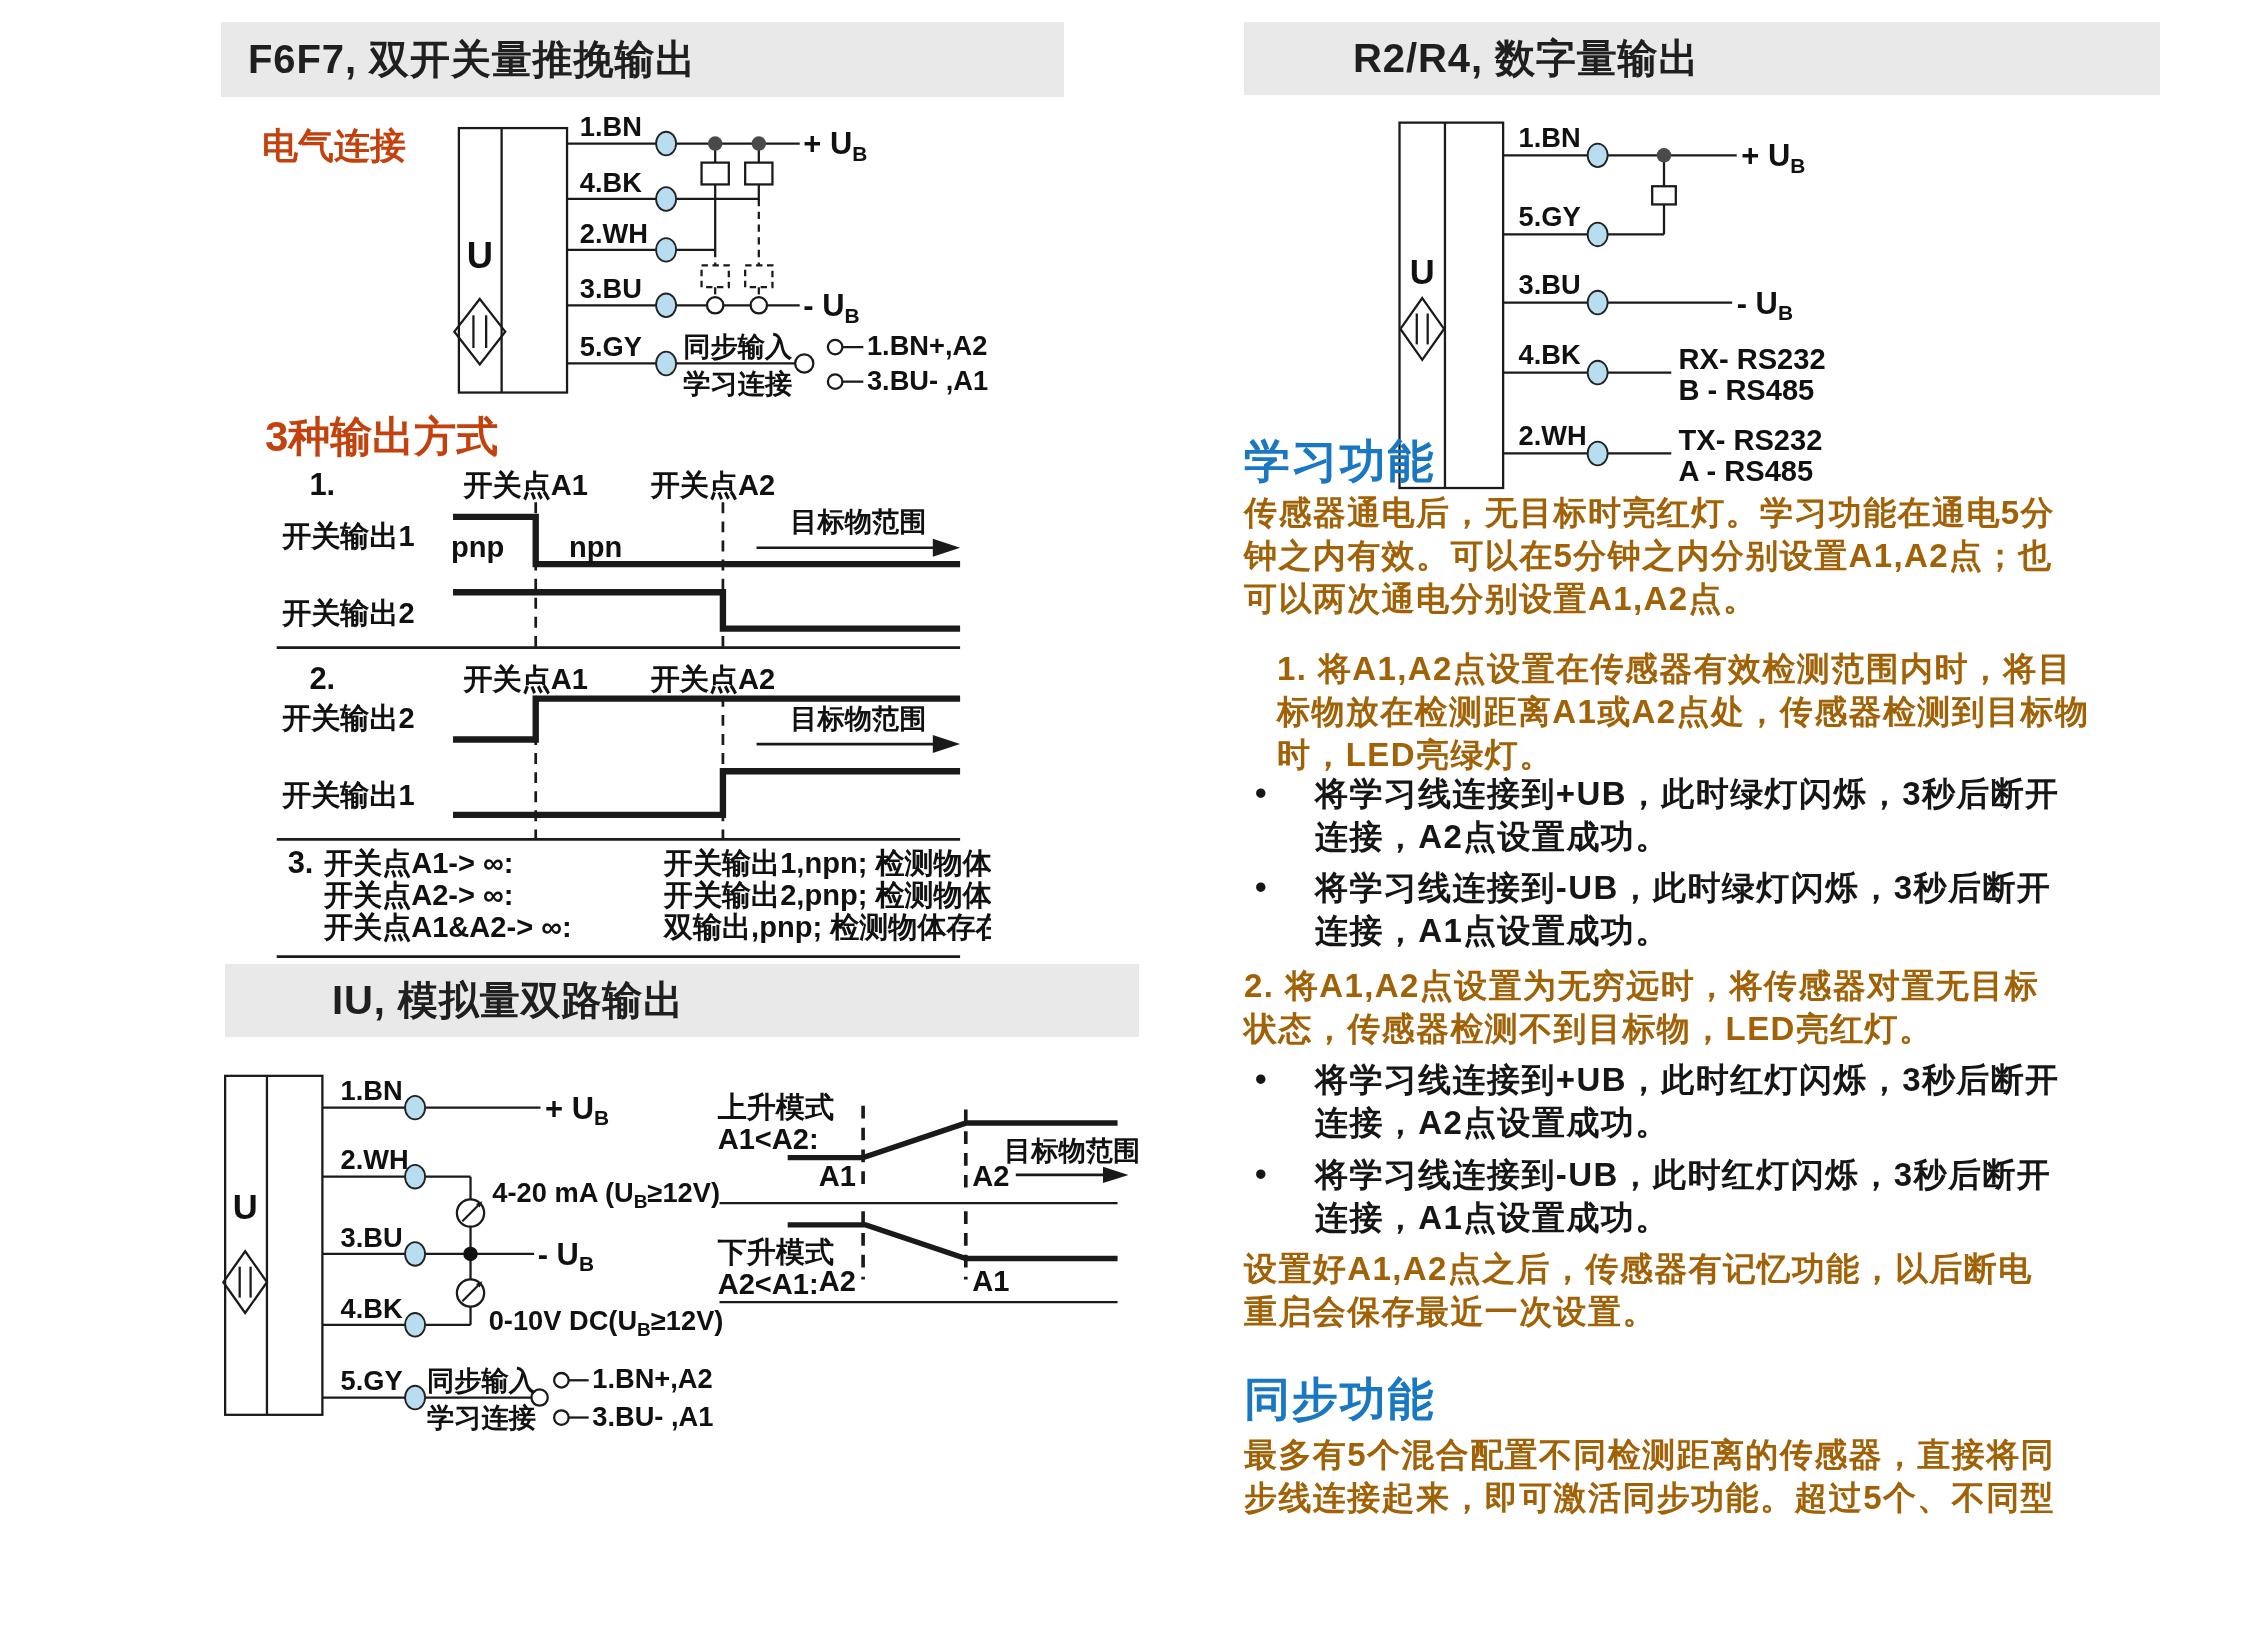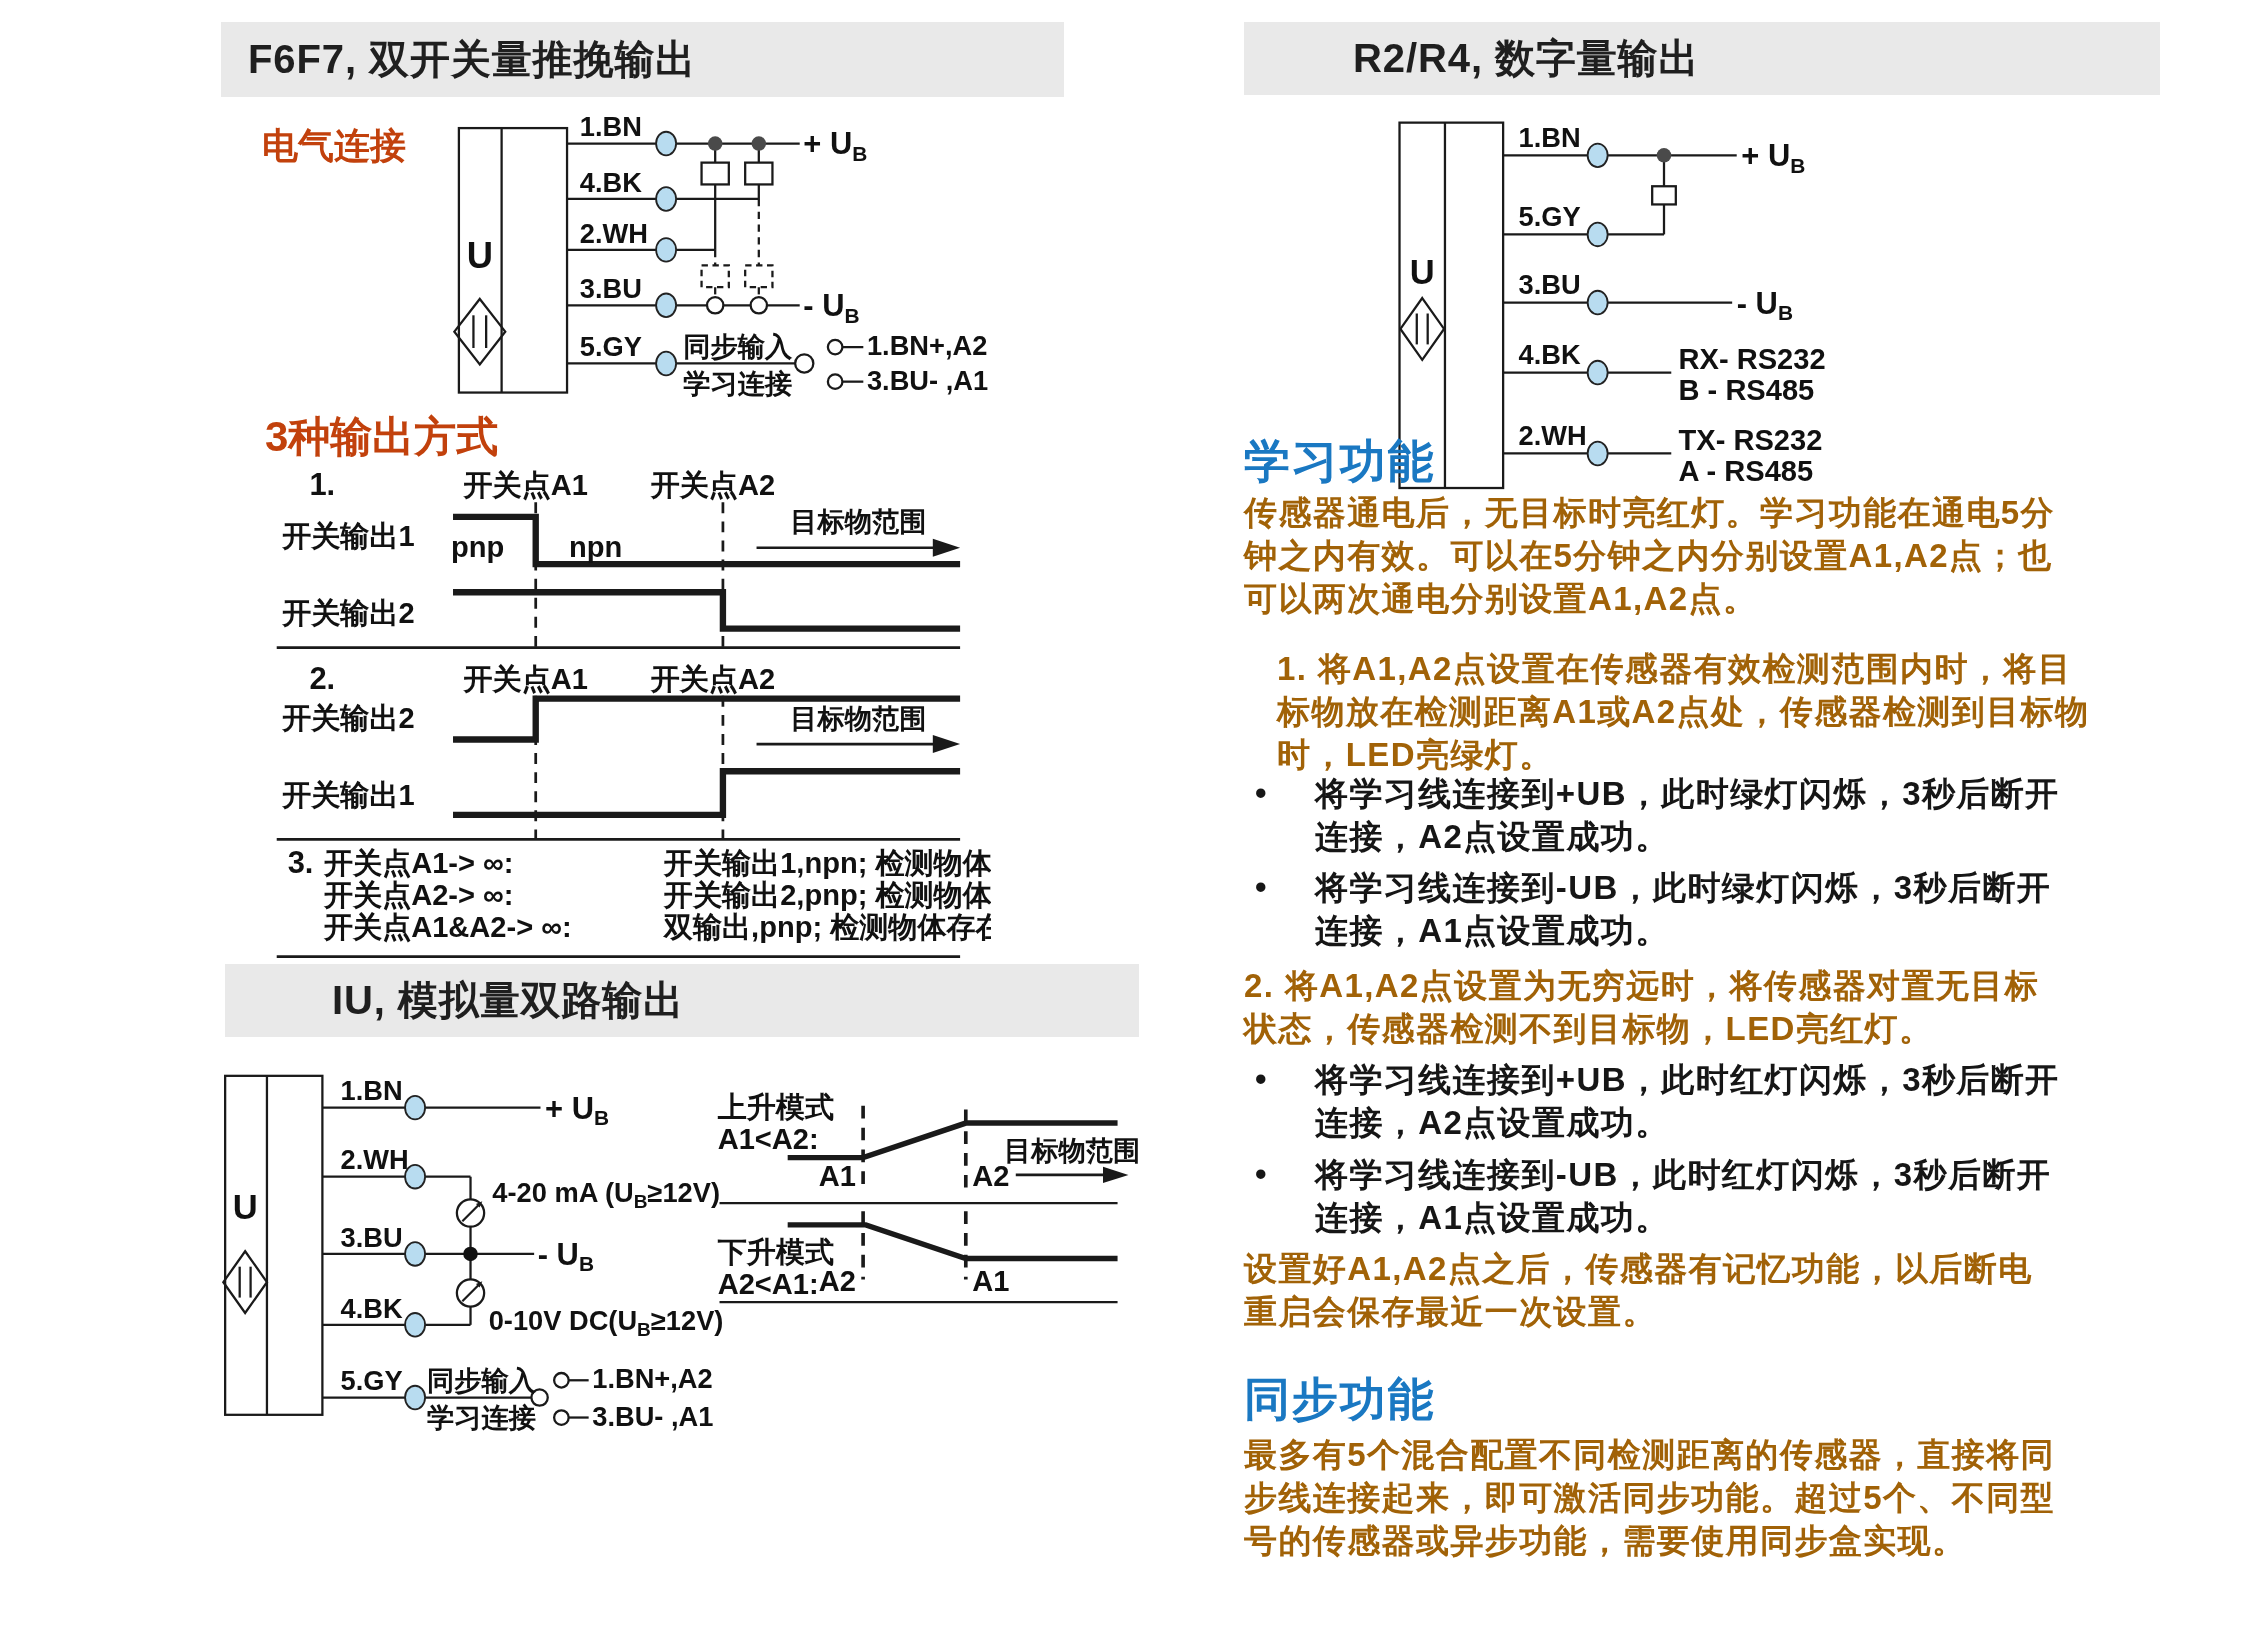--- a/index.html
+++ b/index.html
@@ -334,17 +334,16 @@
   <div class="para" style="left:1244px;top:1247px;">
     <div>设置好A1,A2点之后，传感器有记忆功能，以后断电</div>
     <div>重启会保存最近一次设置。</div>
   </div>
 
   <div class="h-blue" style="left:1244px;top:1369px;">同步功能</div>
 
   <div class="para" style="left:1244px;top:1433px;">
     <div>最多有5个混合配置不同检测距离的传感器，直接将同</div>
     <div>步线连接起来，即可激活同步功能。超过5个、不同型</div>
-    <div>号的传感器或异步功能，需要使用同步盒实现。</div>
   </div>
 
 </div>
 
 
 </body></html>

